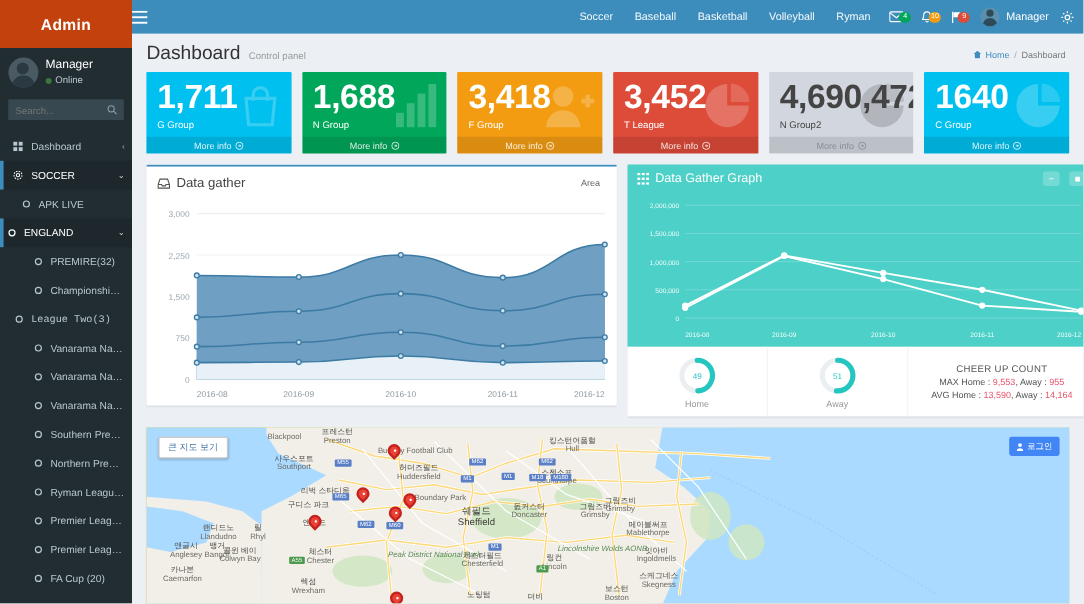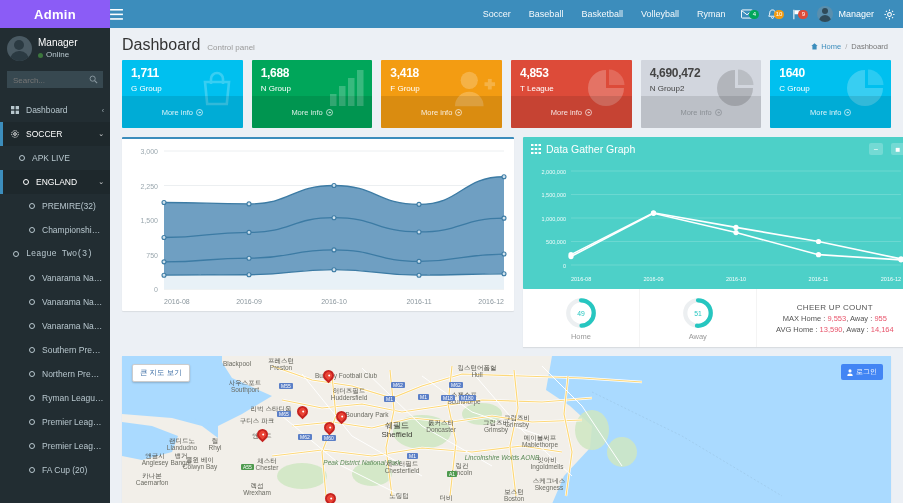--- a/index.html
+++ b/index.html
@@ -13,21 +13,21 @@
   #app { position: relative; width: 903px; height: 503px; }
 
   
   .sidebar {
     position: absolute; left: 0; top: 0;
     width: 110px; height: 503px;
     background: #222d32;
     overflow: hidden;
   }
   .logo {
-    height: 28px; background: #8b5cf6;
+    height: 40px; background: #c2410c;
     color: #fff; font-size: 13px; font-weight: bold;
     display: flex; align-items: center; justify-content: center;
     letter-spacing: .3px;
   }
   .user-panel {
     display: flex; align-items: center;
     padding: 8px 6px 8px 7px; gap: 6px;
   }
   .avatar {
     width: 25px; height: 25px; border-radius: 50%;
@@ -112,24 +112,24 @@
   .breadcrumb .bc-home { color: #3c8dbc; display: flex; align-items: center; gap: 3px; }
   .breadcrumb .sep { color: #aaa; }
   .breadcrumb .cur { color: #777; }
 
   
   .boxes { display: flex; gap: 9px; padding: 2px 12px 0 12px; }
   .smallbox {
     flex: 1 1 0; height: 68px; position: relative; color: #fff; overflow: hidden;
     border-radius: 1px;
   }
-  .sb-num { font-size: 12px; font-weight: bold; padding: 7px 0 0 9px; line-height: 1; letter-spacing: -.3px;}
+  .sb-num { font-size: 28px; font-weight: bold; padding: 7px 0 0 9px; line-height: 1; letter-spacing: -.3px;}
   .sb-txt { font-size: 8px; padding: 5px 0 0 9px; }
   .sb-foot {
-    position: absolute; left: 0; right: 0; bottom: 0; height: 32px;
+    position: absolute; left: 0; right: 0; bottom: 0; height: 14px;
     background: rgba(0,0,0,.10); color: rgba(255,255,255,.85);
     font-size: 7.5px; display: flex; align-items: center; justify-content: center; gap: 3px;
   }
   .sb-icon { position: absolute; right: 6px; top: 8px; opacity: .22; }
   .bg-aqua { background: #00c0ef; }
   .bg-green { background: #00a65a; }
   .bg-yellow { background: #f39c12; }
   .bg-red { background: #dd4b39; }
   .bg-gray { background: #d2d6de; color: #444; }
   .bg-gray .sb-foot { color: #8a8f95; }
@@ -265,21 +265,21 @@
           </span>
           <span class="lbl">SOCCER</span>
           <span class="ang">⌄</span>
         </div>
         <div class="nav-item lvl1" style="padding-left: 14px;">
           <span class="ico" style="display: inline-flex; align-items: center; justify-content: center;">
             <span class="circ-o"></span>
           </span>
           <span class="lbl">APK LIVE</span>
         </div>
-        <div class="nav-item lvl1 active" style="padding-left: 18px;">
+        <div class="nav-item lvl1 active" style="padding-left: 2px;">
           <span class="ico" style="display: inline-flex; align-items: center; justify-content: center;">
             <span class="circ-o"></span>
           </span>
           <span class="lbl">ENGLAND</span>
           <span class="ang">⌄</span>
         </div>
         <div class="nav-item lvl2" style="padding-left: 24px;">
           <span class="ico" style="display: inline-flex; align-items: center; justify-content: center;">
             <span class="circ-o"></span>
           </span>
@@ -497,21 +497,21 @@
             </span>
           </div>
         </div>
         <div class="smallbox bg-red">
           <div class="sb-icon">
             <svg width="40" height="40" viewBox="0 0 40 40">
               <path d="M20 20V2a18 18 0 1 0 18 18z" fill="currentColor"></path>
               <path d="M23 1.5V17h15.5A16 16 0 0 0 23 1.5z" fill="currentColor" opacity=".75"></path>
             </svg>
           </div>
-          <div class="sb-num">4,853</div>
+          <div class="sb-num">3,452</div>
           <div class="sb-txt">T League</div>
           <div class="sb-foot">
             <span>More info</span>
             <span>
               <svg width="7" height="7" viewBox="0 0 10 10">
                 <circle cx="5" cy="5" r="4.3" fill="none" stroke="currentColor" stroke-width="1.1"></circle>
                 <path d="M3.6 5h3M5.2 3.6L6.6 5 5.2 6.4" fill="none" stroke="currentColor" stroke-width="1.1"></path>
               </svg>
             </span>
           </div>
@@ -553,20 +553,30 @@
               </svg>
             </span>
           </div>
         </div>
       </div>
 
     <div class="row2">
 
       <div class="panel-left">
         <div class="box">
+          <div class="box-head">
+            <span>
+              <svg width="11" height="10" viewBox="0 0 14 12">
+                  <path d="M1 7 L3 1.2 H11 L13 7 V10.8 H1 Z" fill="none" stroke="#555" stroke-width="1.2"></path>
+                  <path d="M1 7 H4.6 L5.4 8.4 H8.6 L9.4 7 H13" fill="none" stroke="#555" stroke-width="1.2"></path>
+                </svg>
+            </span>
+            <span class="box-title">Data gather</span>
+            <span class="right tabsmall">Area</span>
+          </div>
           <div class="chart-area">
             <svg id="area-svg" width="392" height="172" viewBox="0 0 392 172">
                 <text x="36" y="153" text-anchor="end" font-size="7" fill="#9aa7ae" font-family="Liberation Sans, sans-serif">0</text>
                 <line x1="42" y1="115.5" x2="382" y2="115.5" stroke="#eceff1" stroke-width="1"></line>
                 <text x="36" y="118.5" text-anchor="end" font-size="7" fill="#9aa7ae" font-family="Liberation Sans, sans-serif">750</text>
                 <line x1="42" y1="81" x2="382" y2="81" stroke="#eceff1" stroke-width="1"></line>
                 <text x="36" y="84" text-anchor="end" font-size="7" fill="#9aa7ae" font-family="Liberation Sans, sans-serif">1,500</text>
                 <line x1="42" y1="46.5" x2="382" y2="46.5" stroke="#eceff1" stroke-width="1"></line>
                 <text x="36" y="49.5" text-anchor="end" font-size="7" fill="#9aa7ae" font-family="Liberation Sans, sans-serif">2,250</text>
                 <line x1="42" y1="12" x2="382" y2="12" stroke="#eceff1" stroke-width="1"></line>

